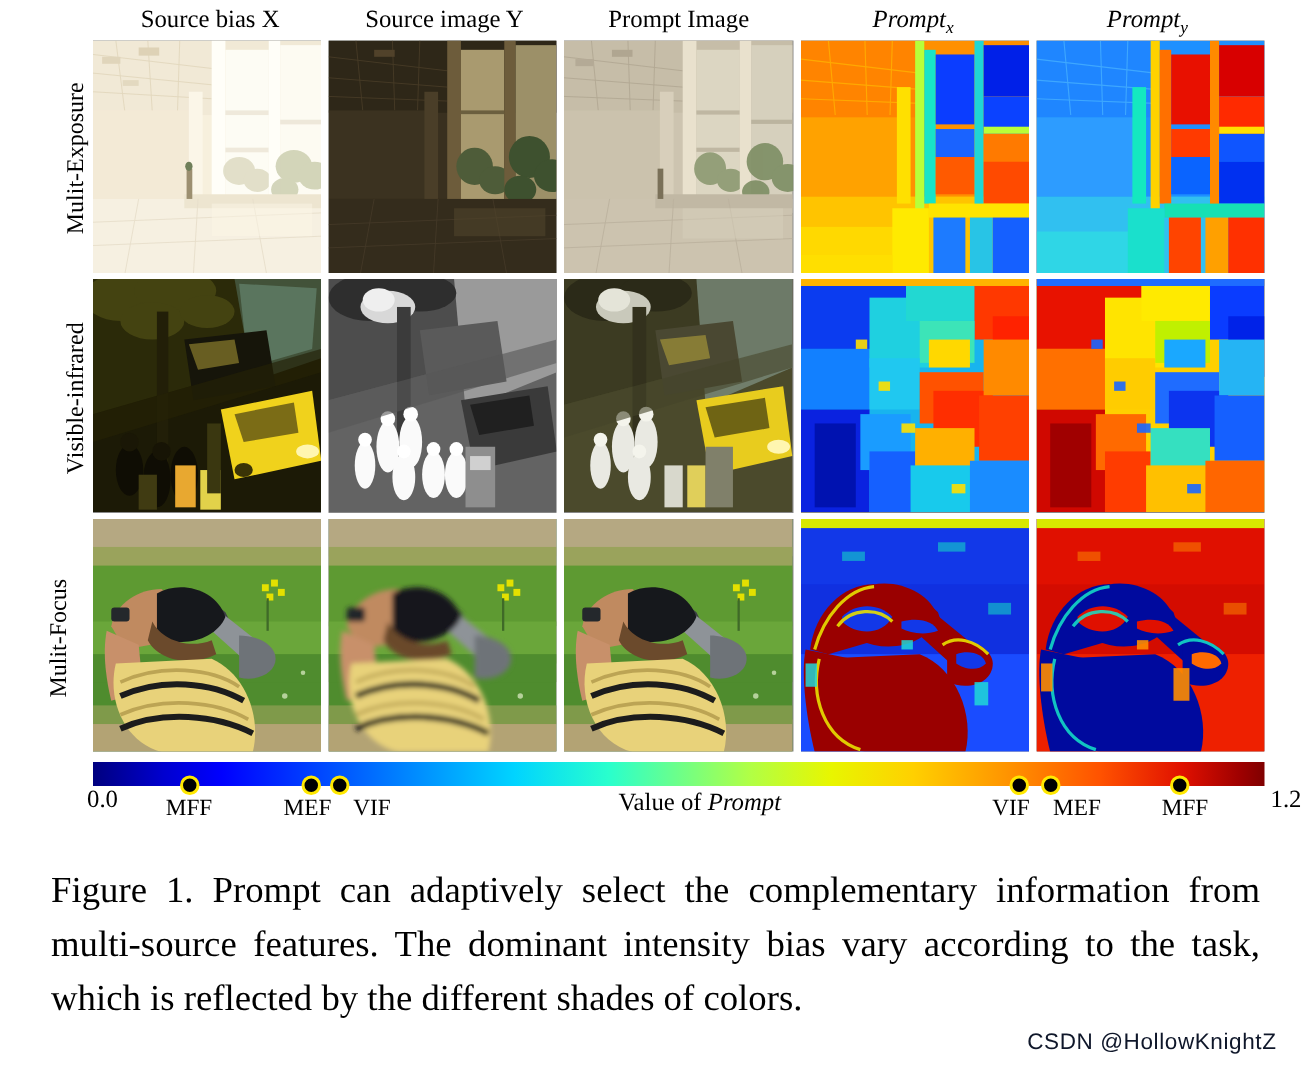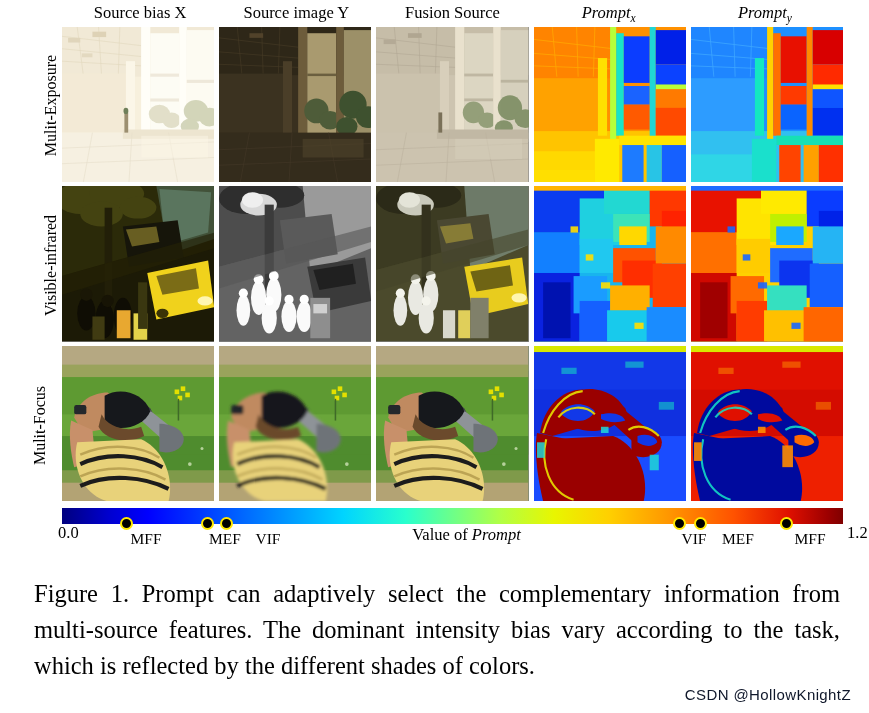--- a/index.html
+++ b/index.html
@@ -151,21 +151,20 @@
     top: 12px;
     margin-left: -6.5px;
   }
   .marker-label {
     position: absolute;
     top: 25px;
     font-size: 15.5px;
     line-height: 18px;
     white-space: nowrap;
     transform: translateX(-50%);
-    margin-left: 20px;
   }
 
   
   #caption {
     position: absolute;
     left: 18px; top: 560px;
     width: 838px;
     font-size: 24.5px;
     line-height: 36px;
     text-align: justify;
@@ -184,21 +183,21 @@
   }
 </style>
 </head>
 <body>
 
 <div id="figure">
 
   <div class="col-headers">
     <div class="col-header"><span>Source bias X</span></div>
     <div class="col-header"><span>Source image Y</span></div>
-    <div class="col-header"><span>Fusion Source</span></div>
+    <div class="col-header"><span>Prompt Image</span></div>
     <div class="col-header italic"><span>Prompt</span><span class="sub">x</span></div>
     <div class="col-header italic"><span>Prompt</span><span class="sub">y</span></div>
   </div>
 
   <div class="row-labels">
     <div class="row-label row-label-0"><span>Mulit-Exposure</span></div>
     <div class="row-label row-label-1"><span>Visible-infrared</span></div>
     <div class="row-label row-label-2"><span>Mulit-Focus</span></div>
   </div>
 

